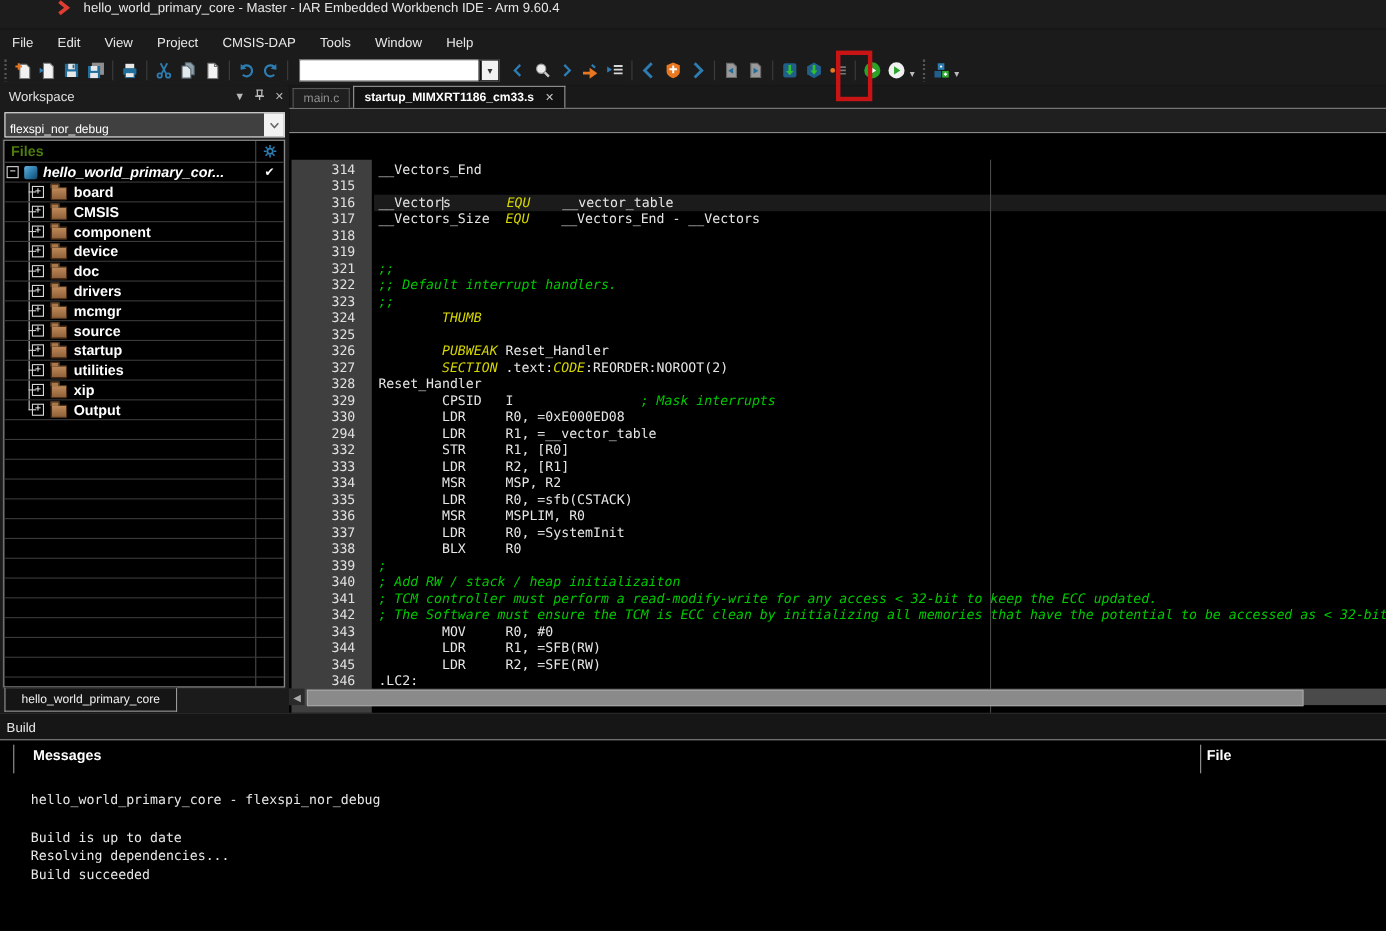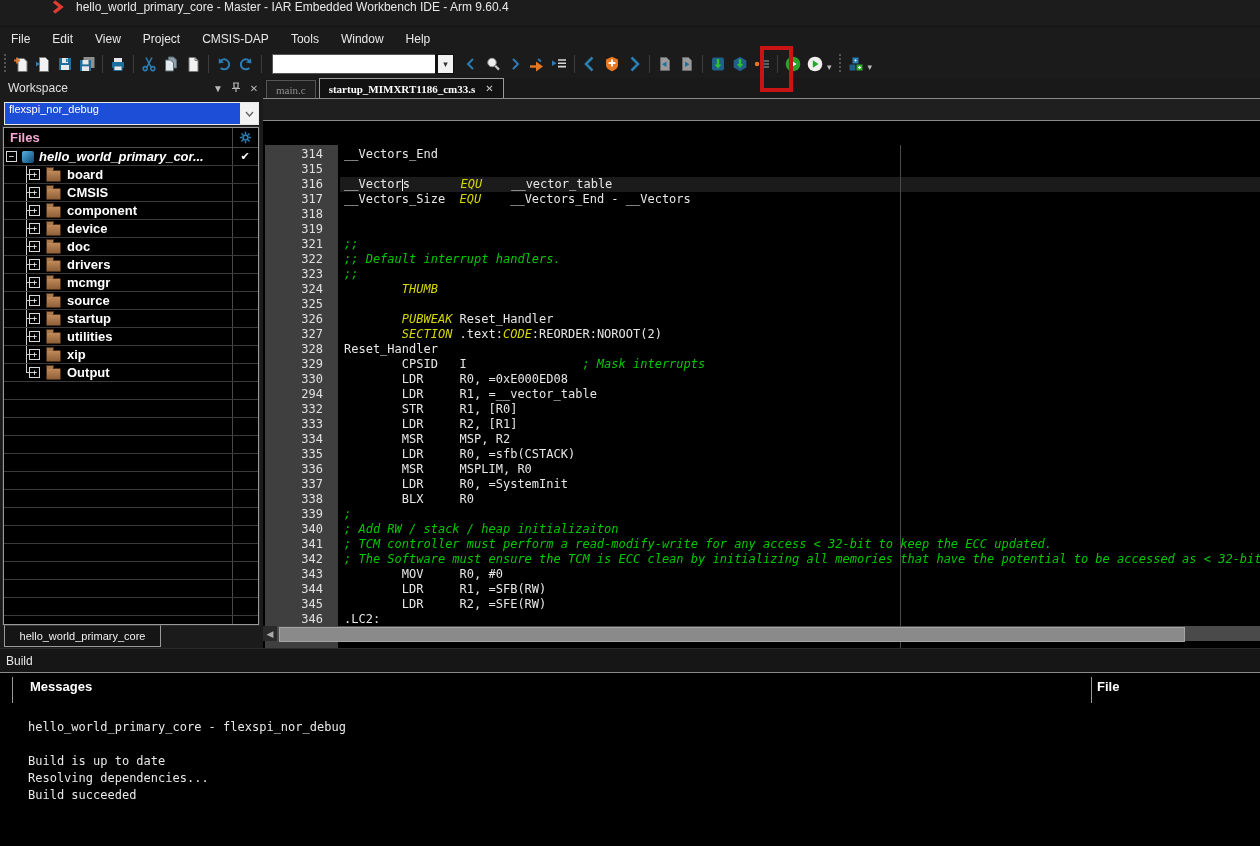--- a/index.html
+++ b/index.html
@@ -28,29 +28,29 @@
   .tcombo .dd{width:15px;background:#f2f2f2;border-left:2px solid #111;outline:1px solid #111;
               display:flex;align-items:center;justify-content:center;color:#333;font-size:9px;}
   .caret-down{color:#bbb;font-size:9px;margin:6px 3px 0 1px;}
   
   .red-box{position:absolute;left:760px;top:46px;width:25px;height:38px;border:4px solid #c81414;z-index:60;}
   
   .workspace{position:absolute;left:0;top:78px;width:263px;height:570px;background:#1b1b1b;}
   .ws-head{height:20px;display:flex;align-items:center;font-size:12px;color:#e0e0e0;padding-left:8px;}
   .ws-head .sp{flex:1;}
   .ws-hicon{width:18px;text-align:center;color:#b8b8b8;font-size:10px;}
-  .ws-combo{position:absolute;left:4px;top:24px;width:253px;height:21px;background:#1d4ed8;
-            border:1px solid #e8e8e8;display:flex;align-items:flex-start;}
+  .ws-combo{position:absolute;left:4px;top:24px;width:253px;height:21px;background:#404040;
+            border:1px solid #e8e8e8;display:flex;align-items:flex-end;}
   .ws-combo .val{flex:1;font-size:11px;color:#fff;padding-left:4px;}
   .ws-combo .dd{width:18px;height:21px;background:#f2f2f2;display:flex;align-items:center;justify-content:center;}
   .filesbox{position:absolute;left:3px;top:49px;width:254px;height:496px;background:#000;
             border:1px solid #9a9a9a;box-shadow:0 0 0 1px #2a2a2a;overflow:hidden;}
   .colline{position:absolute;left:228px;top:0;bottom:0;width:1px;background:#4a4a4a;}
   .files-head{height:19px;display:flex;align-items:center;border-bottom:1px solid #4a4a4a;}
-  .files-head .fl{font-size:13px;font-weight:bold;color:#f9a8d4;padding-left:6px;flex:1;}
+  .files-head .fl{font-size:13px;font-weight:bold;color:#4d7c0f;padding-left:6px;flex:1;}
   .files-head svg{width:13px;height:13px;margin-right:6px;}
   .trow{position:relative;height:17px;display:flex;align-items:center;border-bottom:1px solid #3a3a3a;}
   .trow .check{position:absolute;left:228px;width:26px;text-align:center;color:#fff;font-size:11px;}
   .proj-name{font-size:13px;font-weight:bold;font-style:italic;color:#fff;white-space:nowrap;overflow:hidden;max-width:168px;}
   .pm{width:9px;height:9px;border:1px solid #d8d8d8;background:#000;color:#fff;font-size:9px;line-height:8px;
       text-align:center;flex:none;font-family:"DejaVu Sans Mono",monospace;}
   .cube{width:12px;height:12px;border-radius:2px;margin:0 5px 0 5px;flex:none;
         background:linear-gradient(135deg,#62b0de 0%,#2a78a8 55%,#11466b 100%);}
   .vline{position:absolute;left:22px;top:0;bottom:0;width:1px;background:#cfcfcf;}
   .trow.last .vline{bottom:8px;}
@@ -62,21 +62,21 @@
           background:#a9794c;border:1px solid #4e321c;border-bottom:none;}
   .fname{font-size:13px;font-weight:bold;color:#ffffff;}
   .ws-tab{position:absolute;left:4px;top:547px;width:155px;height:20px;background:#151515;
           border:1px solid #9a9a9a;border-top:1px solid #3a3a3a;display:flex;align-items:center;justify-content:center;
           font-size:11px;color:#f0f0f0;}
   
   .editor{position:absolute;left:263px;top:78px;width:997px;height:570px;background:#000;}
   .tabbar{position:absolute;left:0;top:0;width:997px;height:20px;background:#191919;border-bottom:1px solid #8a8a8a;
           display:flex;align-items:flex-end;}
   .etab{height:17px;display:flex;align-items:center;padding:0 9px;font-size:11px;margin-left:3px;
-        border:1px solid #555;border-bottom:none;color:#8f8f8f;background:#1f1f1f;font-family:Liberation Serif, serif;}
+        border:1px solid #555;border-bottom:none;color:#8f8f8f;background:#1f1f1f;}
   .etab.active{height:19px;border:1px solid #9a9a9a;border-bottom:none;color:#fff;font-weight:bold;background:#121212;}
   .etab .x{margin-left:10px;color:#c8c8c8;font-weight:normal;font-size:10px;}
   .estrip{position:absolute;left:0;top:21px;width:997px;height:21px;background:#1f1f1f;border-bottom:1px solid #8a8a8a;}
   .codearea{position:absolute;left:0;top:43px;width:997px;height:505px;background:#000;overflow:hidden;margin-top:24px;}
   .gutterbg{position:absolute;left:2px;top:0;bottom:0;width:73px;background:#3f3f3f;}
   .marginline{position:absolute;left:637px;top:0;bottom:0;width:1px;background:#4a4a4a;}
   #codelines{position:absolute;left:0;top:2px;width:997px;font-family:"DejaVu Sans Mono",monospace;font-size:12px;}
   .cl{height:15px;line-height:15px;display:flex;white-space:pre;}
   .cl .num{width:58px;padding-right:17px;text-align:right;color:#e0e0e0;flex:none;margin-left:2px;}
   .cl .txt{flex:1;padding-left:4px;color:#e6e6e6;}

